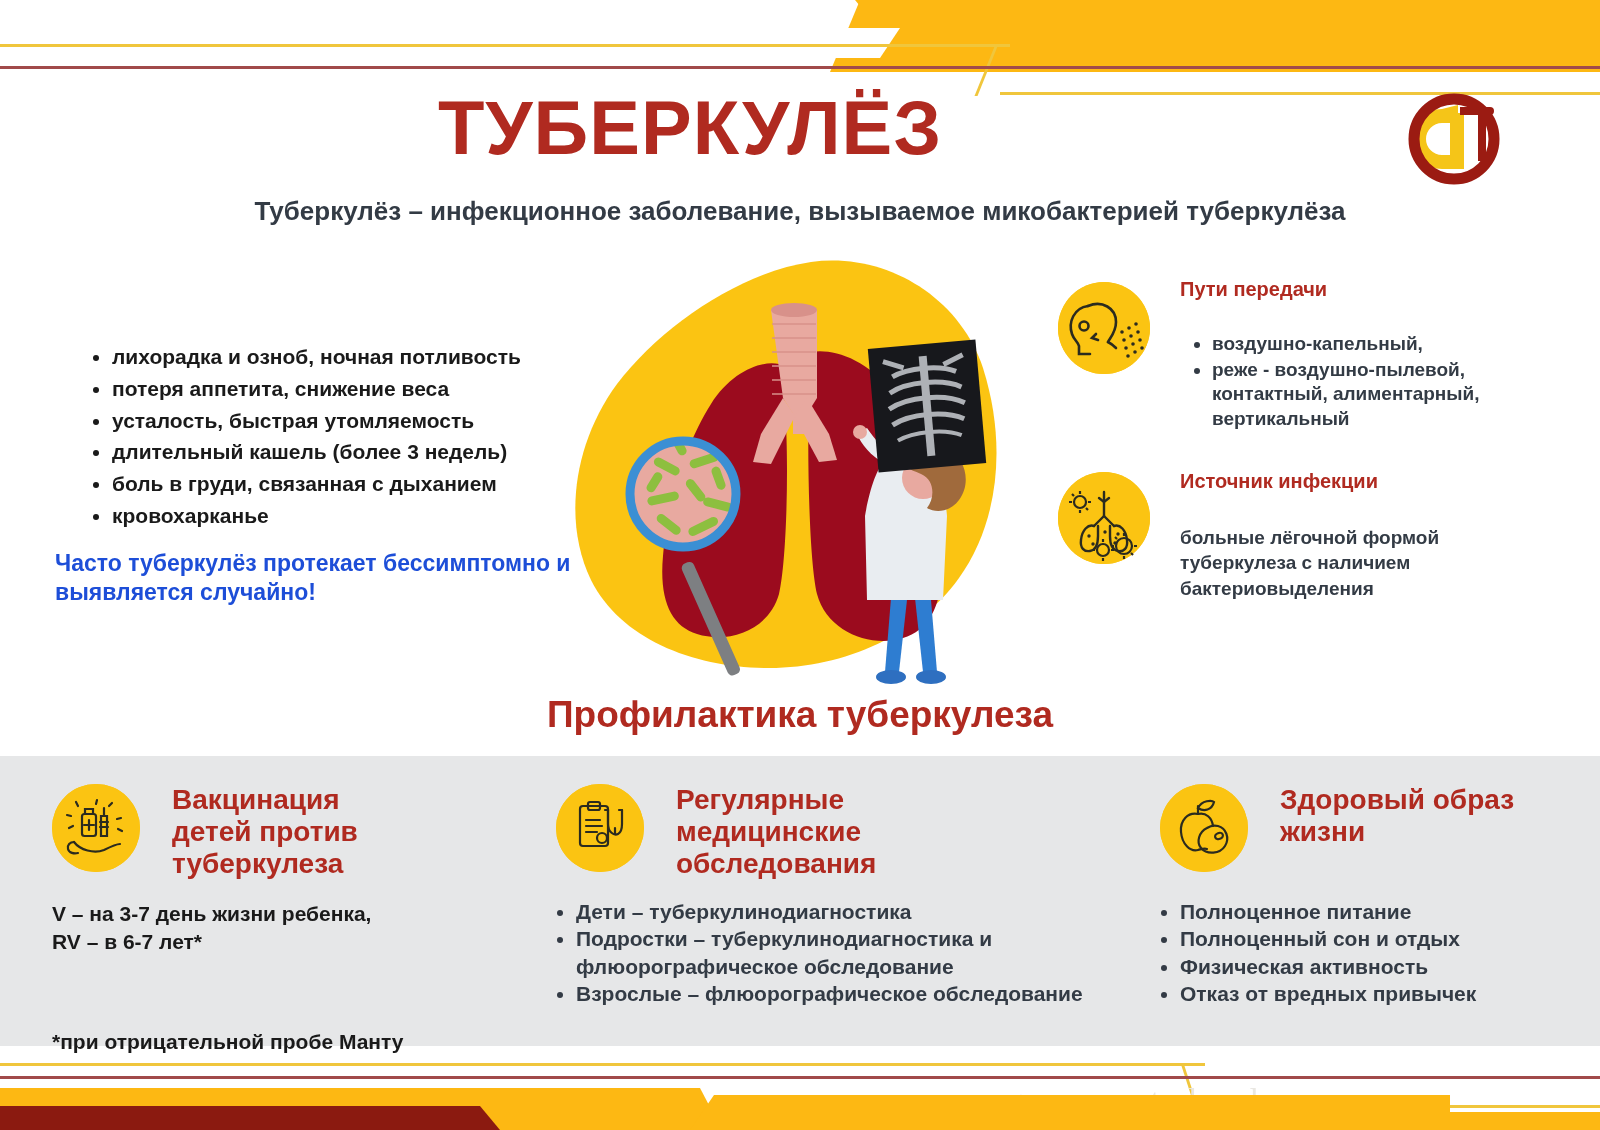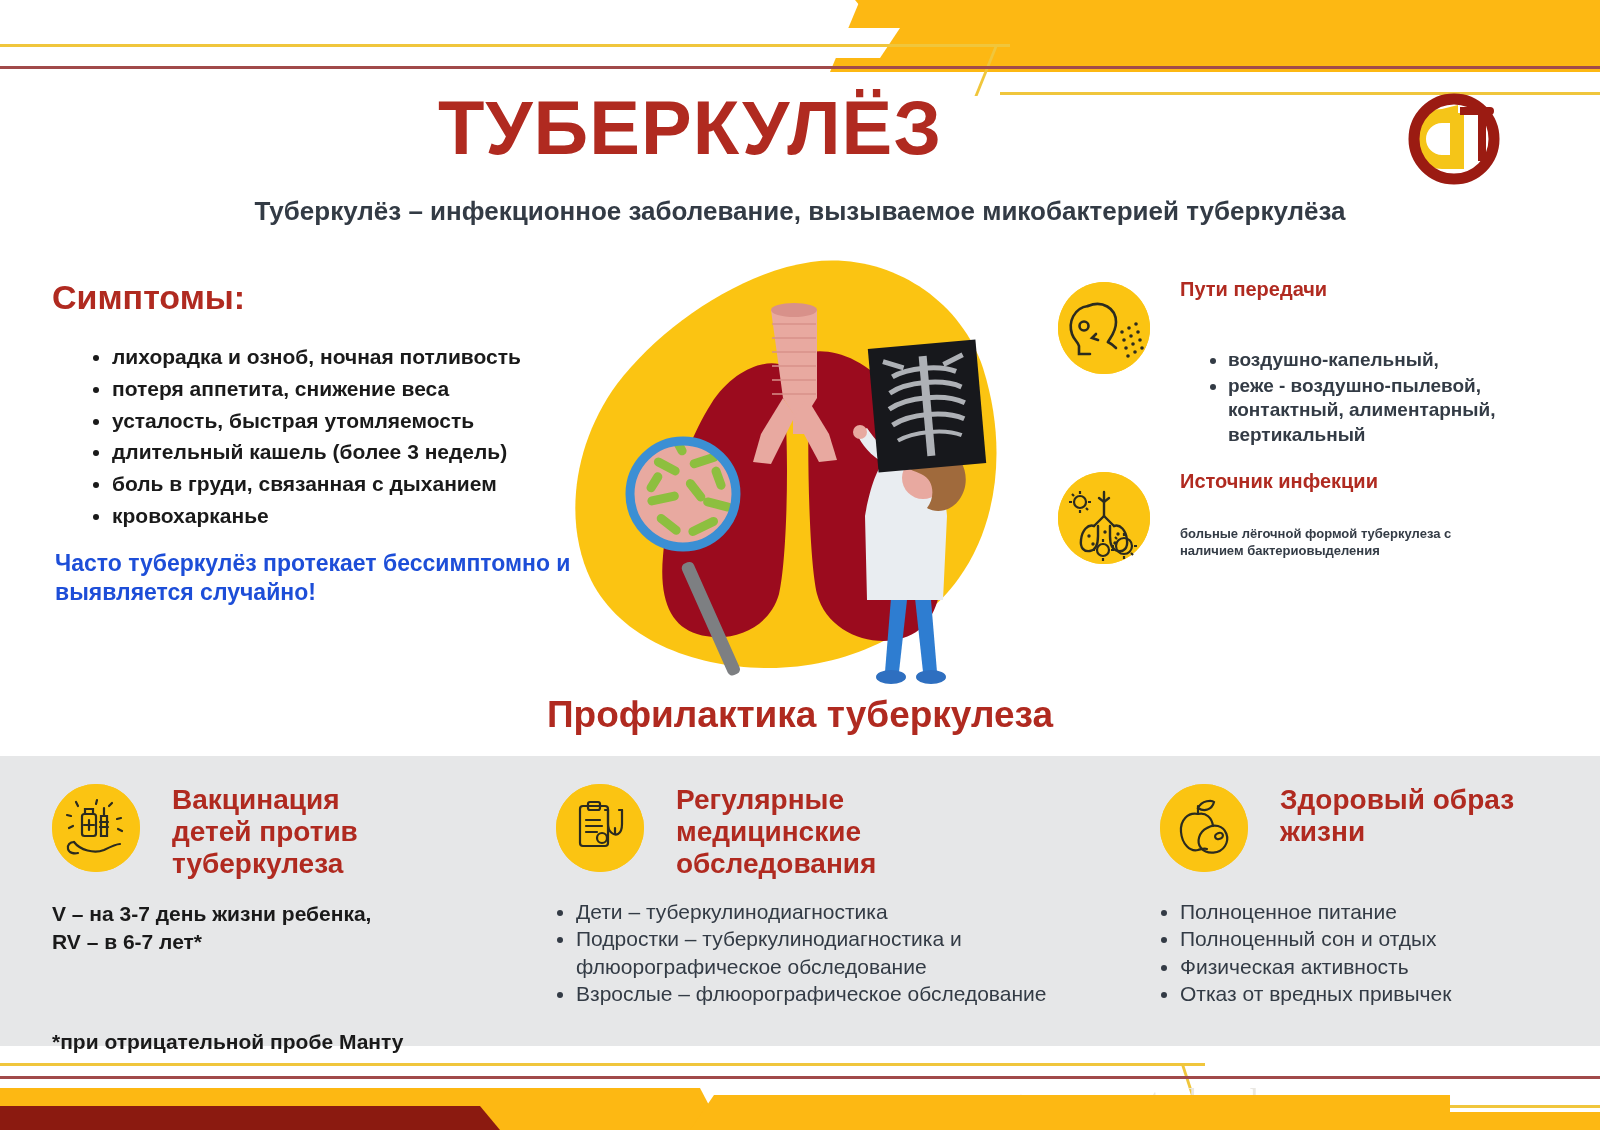--- a/index.html
+++ b/index.html
@@ -108,28 +108,28 @@
     font-size:23px;font-weight:bold;color:#1d4ed8;line-height:1.27;
   }
   .circ-icon{
     position:absolute;border-radius:50%;background:#FBC412;
     display:flex;align-items:center;justify-content:center;
   }
   .rcol-title{
     position:absolute;font-size:20px;font-weight:bold;color:#B02A20;
   }
   .rcol-list{
-    position:absolute;margin:16px;padding:0 0 0 28px;list-style:disc;width:330px;
+    position:absolute;margin:0;padding:0 0 0 28px;list-style:disc;width:330px;
   }
   .rcol-list li{
     font-size:19px;font-weight:bold;color:#333B45;line-height:1.3;margin-bottom:1px;
   }
   .rcol-text{
     position:absolute;width:330px;
-    font-size:13px;font-weight:bold;color:#333B45;line-height:1.33;
+    font-size:19px;font-weight:bold;color:#333B45;line-height:1.33;
   }
 
   
   .illo{position:absolute;left:555px;top:248px;width:480px;height:440px;}
 
   
   .prev-title{
     position:absolute;left:0;top:694px;width:1600px;text-align:center;
     font-size:37px;font-weight:bold;color:#B02A20;
   }
@@ -142,21 +142,21 @@
     position:absolute;width:88px;height:88px;border-radius:50%;background:#FBC412;
     display:flex;align-items:center;justify-content:center;
   }
   .pcol-title{
     position:absolute;font-size:28px;font-weight:bold;color:#B02A20;line-height:1.14;
   }
   .pcol-list{
     position:absolute;margin:0;padding:0 0 0 28px;list-style:disc;
   }
   .pcol-list li{
-    font-size:21px;font-weight:normal;color:#333B45;line-height:1.3;
+    font-size:21px;font-weight:bold;color:#333B45;line-height:1.3;
   }
   .pcol-text{
     position:absolute;font-size:21px;font-weight:bold;color:#1A1A1A;line-height:1.33;
   }
 </style>
 </head>
 <body>
 
 <div id="poster">
 
@@ -174,21 +174,20 @@
     <rect x="52" y="30" width="14" height="56" fill="#F5C518"></rect>
     <path d="M66 56 L66 86 L52 86 L52 72 L56 72 L56 56 Z" fill="#F5C518"></path>
     <circle cx="56" cy="56" r="40" fill="none" stroke="#9B1B12" stroke-width="11"></circle>
     <path d="M62 24 L92 24 A4 4 0 0 1 92 32 L62 32 Z" fill="#9B1B12"></path>
     <path d="M80 24 L88 24 L88 78 L80 78 Z" fill="#9B1B12"></path>
   </svg>
 
   <div class="main-title">ТУБЕРКУЛЁЗ</div>
   <div class="subtitle">Туберкулёз – инфекционное заболевание, вызываемое микобактерией туберкулёза</div>
 
-  <div class="sym-title">Симптомы:</div>
   <ul class="sym-list">
     <li>лихорадка и озноб, ночная потливость</li>
     <li>потеря аппетита, снижение веса</li>
     <li>усталость, быстрая утомляемость</li>
     <li>длительный кашель (более 3 недель)</li>
     <li>боль в груди, связанная с дыханием</li>
     <li>кровохарканье</li>
   </ul>
   <div class="sym-note">Часто туберкулёз протекает бессимптомно и выявляется случайно!</div>
 

